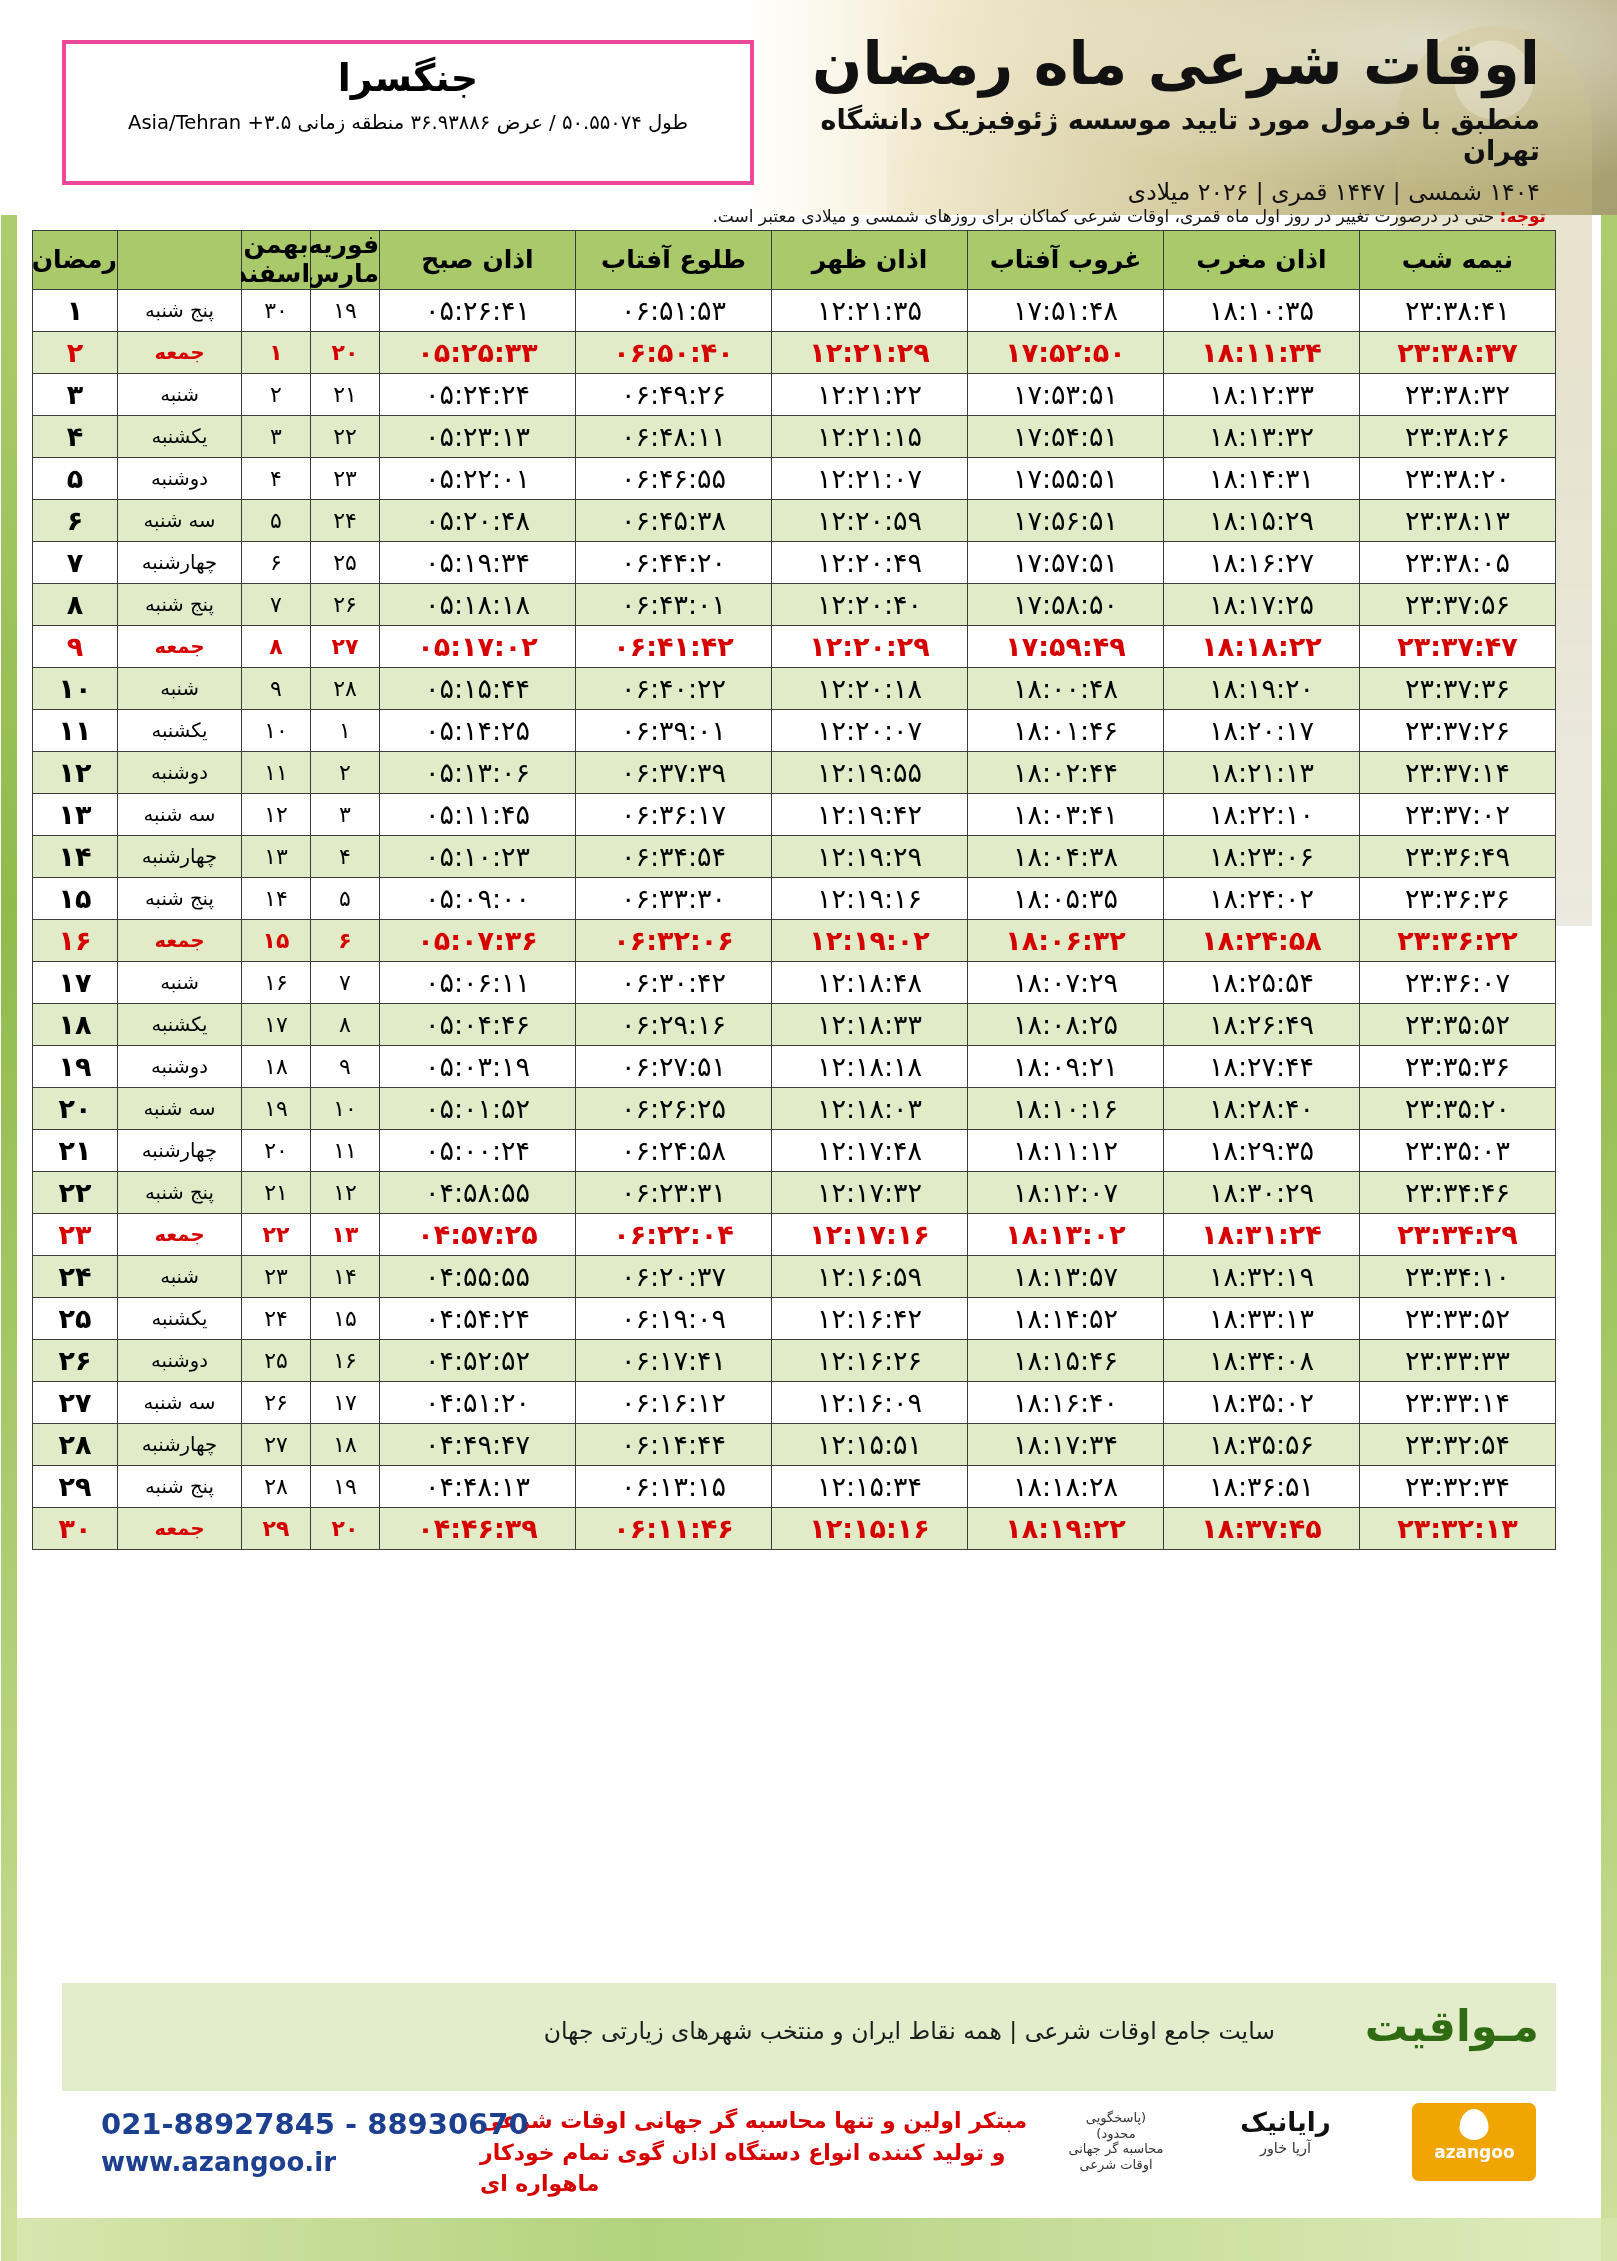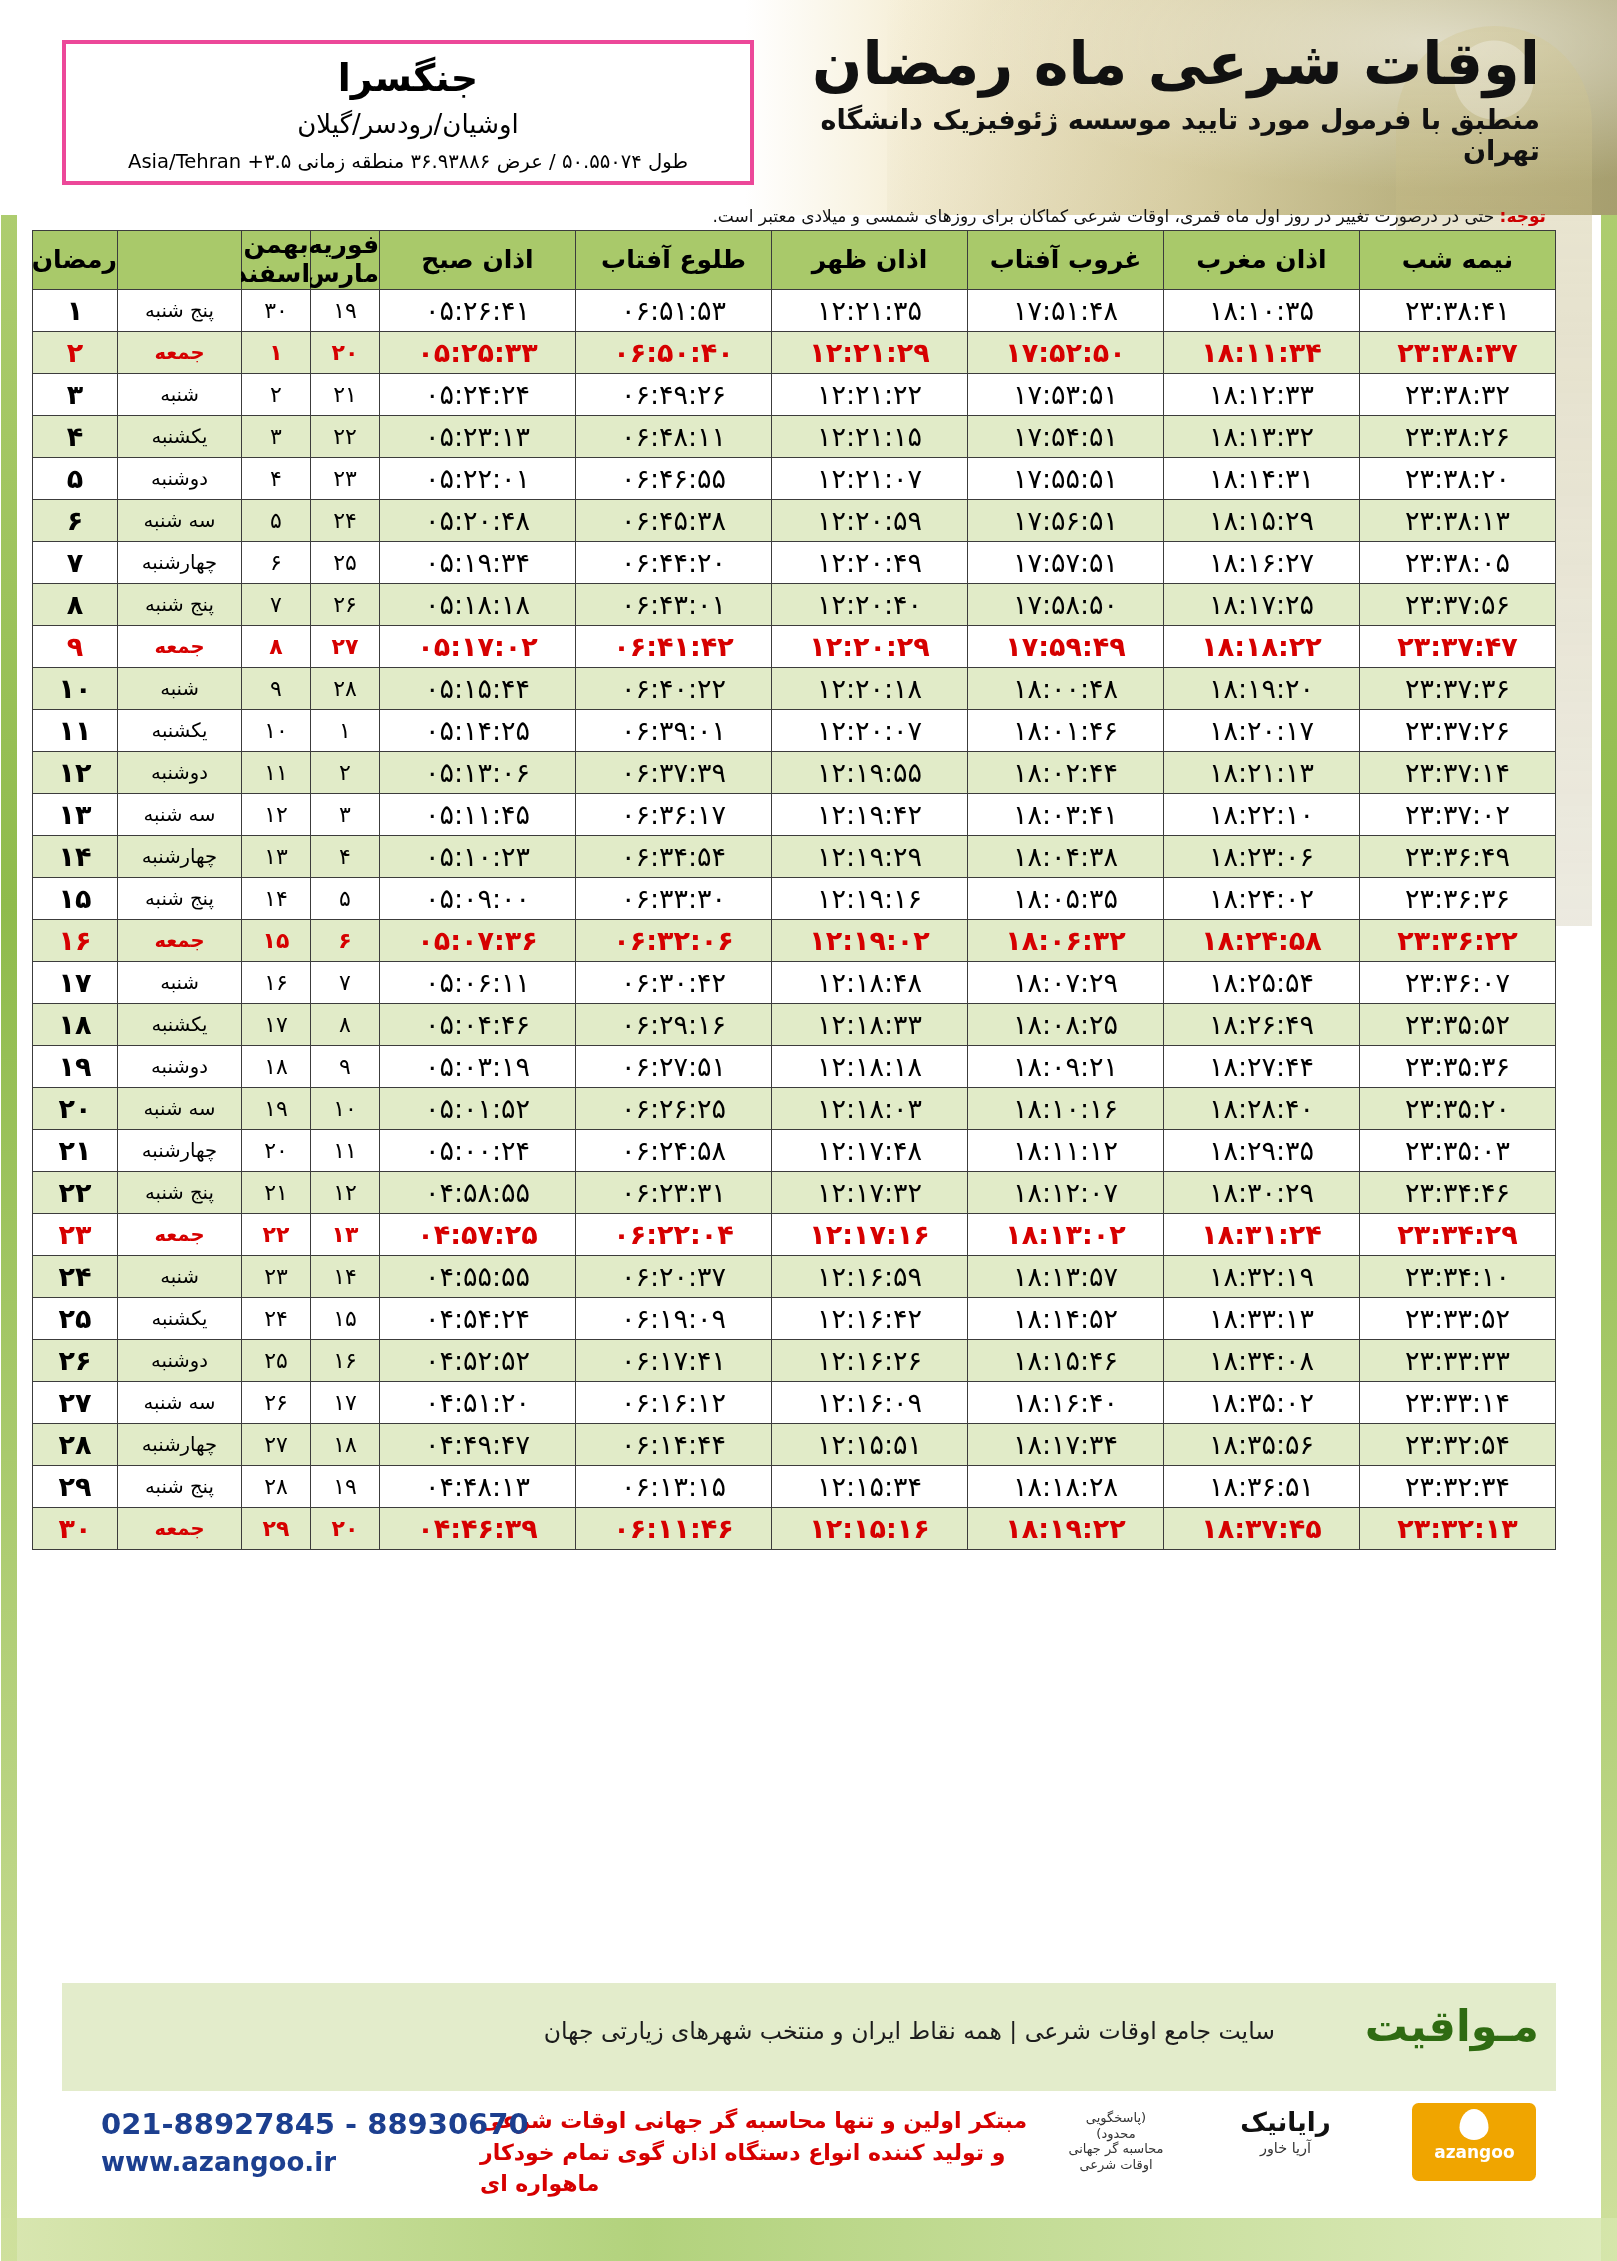--- a/index.html
+++ b/index.html
@@ -329,27 +329,27 @@
 <div class="page">
   <div class="edge-left"></div>
   <div class="edge-right"></div>
   <div class="top-band">
     <div class="top-band-overlay"></div>
   </div>
   <div class="mosque"></div>
 
   <div class="location-box">
     <div class="loc-city">جنگسرا</div>
-    <div class="loc-sub">اوشیان/رودسر/گیلان</div>
     <div class="loc-coords">طول ۵۰.۵۵۰۷۴ / عرض ۳۶.۹۳۸۸۶  منطقه زمانی ۳.۵+ Asia/Tehran</div>
   </div>
 
   <div class="title-block">
     <div class="title-main">اوقات شرعی ماه رمضان</div>
     <div class="title-sub">منطبق با فرمول مورد تایید موسسه ژئوفیزیک دانشگاه تهران</div>
+    <div class="title-years">۱۴۰۴ شمسی | ۱۴۴۷ قمری | ۲۰۲۶ میلادی</div>
   </div>
 
   <div class="note">
     <span class="note-label">توجه:</span><span> حتی در درصورت تغییر در روز اول ماه قمری، اوقات شرعی کماکان برای روزهای شمسی و میلادی معتبر است.</span>
   </div>
 
   <div class="table-wrap">
     <table class="prayer">
       <colgroup>
         <col class="c-nimeshab">

